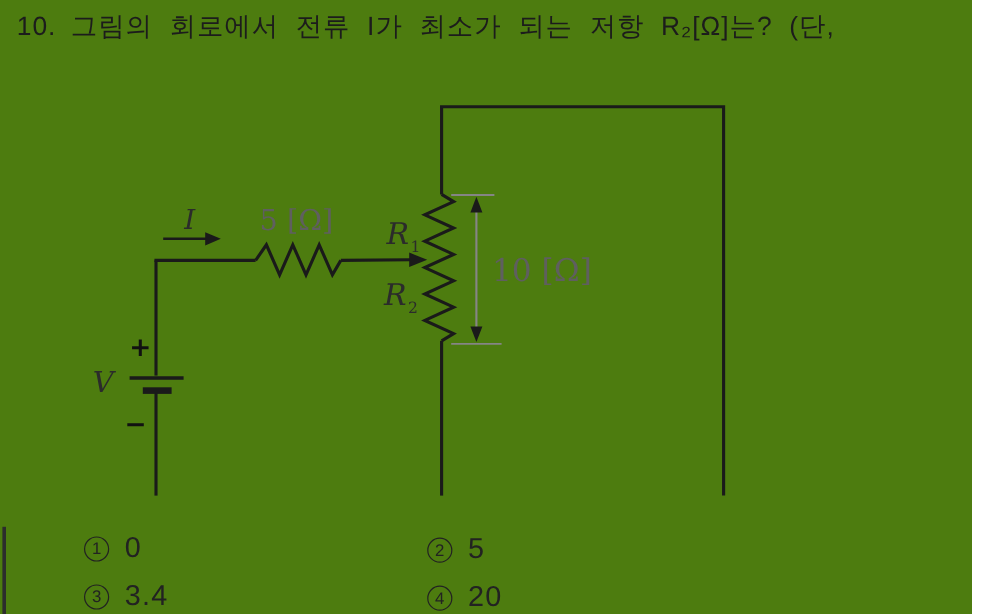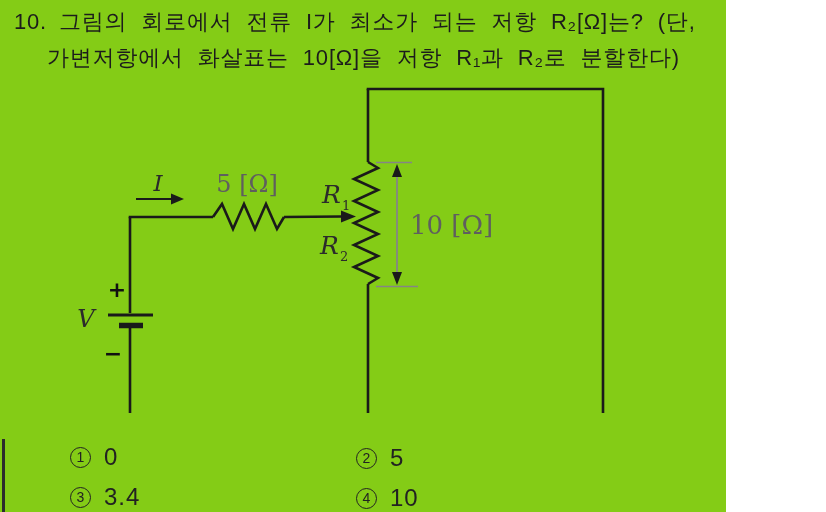--- a/index.html
+++ b/index.html
@@ -1,19 +1,19 @@
 <!DOCTYPE html>
 <html><head>
 <meta charset="utf-8">
 <style>
   * { margin:0; padding:0; box-sizing:border-box; }
   body { background:#ffffff; }
   .page {
-    position:relative; width:726px; height:512px;
-    background:#84cc16; overflow:hidden;
+    position:relative; width:810px; height:512px;
+    background:#4d7c0f; overflow:hidden;
     font-family:"Liberation Sans","DejaVu Sans",sans-serif;
     color:#1c1c1c;
   }
   
   .q-line {
     position:absolute; white-space:nowrap;
     font-size:22px; line-height:30px; color:#1c1c1c;
     letter-spacing:0.8px; word-spacing:7px;
   }
   .q-line1 { left:14px; top:7px; }
@@ -46,21 +46,20 @@
     position:absolute; left:2px; top:439px; width:3px; height:73px;
     background:#2c2c2c;
   }
 </style>
 </head>
 <body>
 
 <div class="page">
 
   <div class="q-line q-line1"><span class="q-num">10.</span><span>그림의 회로에서 전류 I가 최소가 되는 저항 R₂[Ω]는? (단,</span></div>
-  <div class="q-line q-line2"><span>가변저항에서 화살표는 10[Ω]을 저항 R₁과 R₂로 분할한다)</span></div>
 
   <svg class="circuit-svg" width="640" height="336" viewBox="0 84 640 336">
 
     <path class="wire" d="M130,217 V313"></path>
     <path class="wire" d="M130,327 V413"></path>
 
     <line class="plate-long" x1="108" y1="315" x2="153" y2="315"></line>
     <line class="plate-short" x1="119" y1="325.5" x2="143" y2="325.5"></line>
 
     <path class="wire" d="M128.7,217 H213"></path>
@@ -108,18 +107,18 @@
   <div class="opt" style="left:356px; top:444px;">
     <span class="opt-circle">2</span>
     <span class="opt-label">5</span>
   </div>
   <div class="opt" style="left:70px; top:483px;">
     <span class="opt-circle">3</span>
     <span class="opt-label">3.4</span>
   </div>
   <div class="opt" style="left:356px; top:484px;">
     <span class="opt-circle">4</span>
-    <span class="opt-label">10</span>
+    <span class="opt-label">20</span>
   </div>
 
   <div class="edge-line"></div>
 
 </div>
 
 </body></html>

